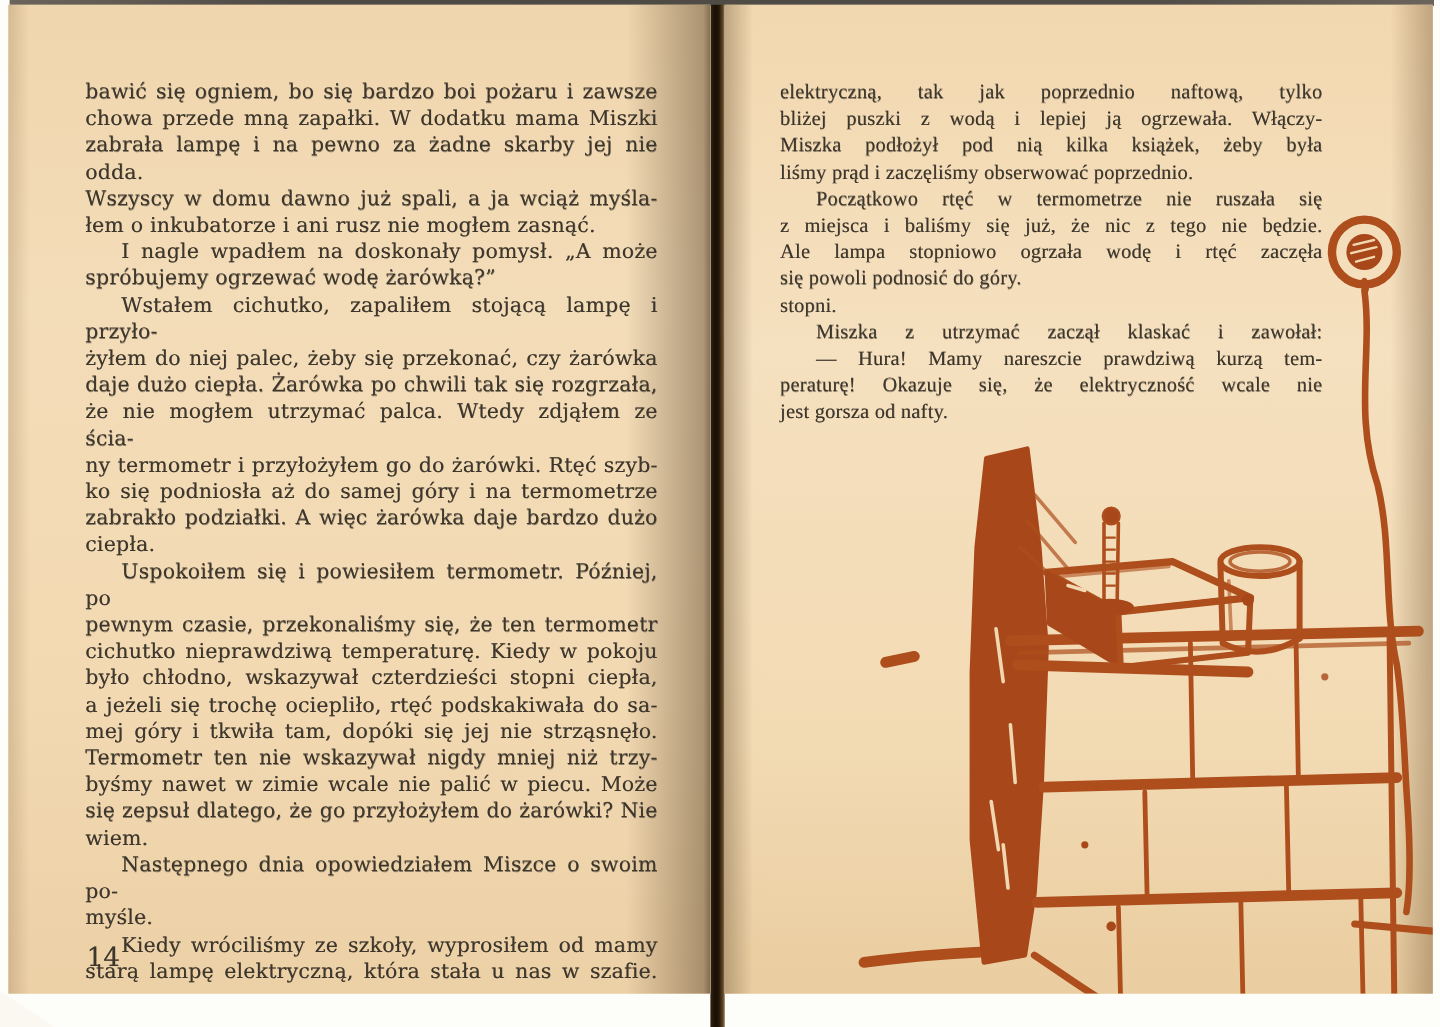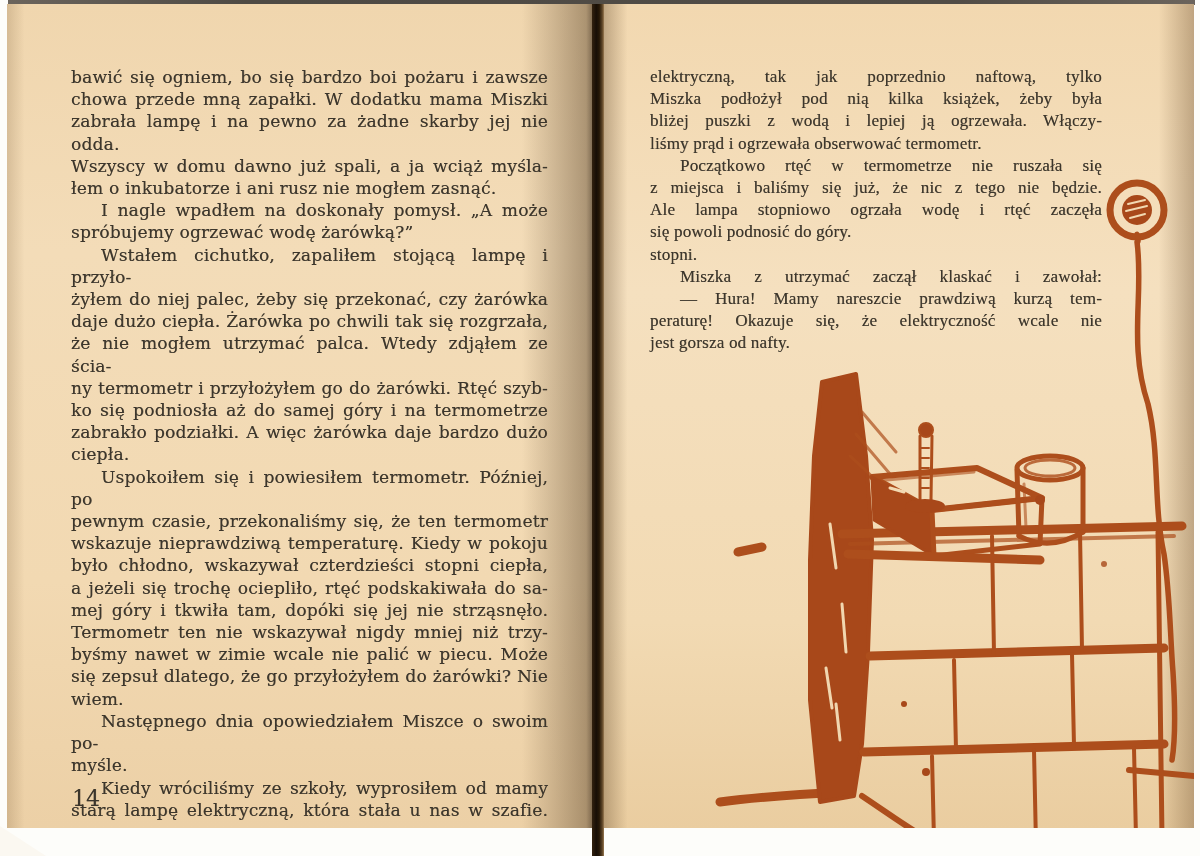--- a/index.html
+++ b/index.html
@@ -107,21 +107,21 @@
             <div class="line">daje dużo ciepła. Żarówka po chwili tak się rozgrzała,</div>
             <div class="line">że nie mogłem utrzymać palca. Wtedy zdjąłem ze ścia-</div>
             <div class="line">ny termometr i przyłożyłem go do żarówki. Rtęć szyb-</div>
             <div class="line">ko się podniosła aż do samej góry i na termometrze</div>
             <div class="line">zabrakło podziałki. A więc żarówka daje bardzo dużo</div>
             <div class="line last">ciepła.</div>
           </div>
           <div class="para">
             <div class="line indent">Uspokoiłem się i powiesiłem termometr. Później, po</div>
             <div class="line">pewnym czasie, przekonaliśmy się, że ten termometr</div>
-            <div class="line">wskazuje nieprawdziwą temperaturę. Kiedy w pokoju</div>
+            <div class="line">cichutko nieprawdziwą temperaturę. Kiedy w pokoju</div>
             <div class="line">było chłodno, wskazywał czterdzieści stopni ciepła,</div>
             <div class="line">a jeżeli się trochę ociepliło, rtęć podskakiwała do sa-</div>
             <div class="line">mej góry i tkwiła tam, dopóki się jej nie strząsnęło.</div>
             <div class="line">Termometr ten nie wskazywał nigdy mniej niż trzy-</div>
             <div class="line">byśmy nawet w zimie wcale nie palić w piecu. Może</div>
             <div class="line">się zepsuł dlatego, że go przyłożyłem do żarówki? Nie</div>
             <div class="line last">wiem.</div>
           </div>
           <div class="para">
             <div class="line indent">Następnego dnia opowiedziałem Miszce o swoim po-</div>
@@ -134,23 +134,23 @@
         </div>
       <div class="page-number">14</div>
     </div>
 
     <div class="spine"></div>
 
     <div class="page page-right">
       <div class="text-block" id="right-text">
           <div class="para">
             <div class="line">elektryczną, tak jak poprzednio naftową, tylko</div>
+            <div class="line">bliżej puszki z wodą i lepiej ją ogrzewała. Włączy-</div>
             <div class="line">Miszka podłożył pod nią kilka książek, żeby była</div>
-            <div class="line">bliżej puszki z wodą i lepiej ją ogrzewała. Włączy-</div>
-            <div class="line last">liśmy prąd i ogrzewała obserwować termometr.</div>
+            <div class="line last">liśmy prąd i zaczęliśmy obserwować poprzednio.</div>
           </div>
           <div class="para">
             <div class="line indent">Początkowo rtęć w termometrze nie ruszała się</div>
             <div class="line">z miejsca i baliśmy się już, że nic z tego nie będzie.</div>
             <div class="line">Ale lampa stopniowo ogrzała wodę i rtęć zaczęła</div>
             <div class="line last">się powoli podnosić do góry.</div>
           </div>
           <div class="para">
             <div class="line last">stopni.</div>
           </div>

